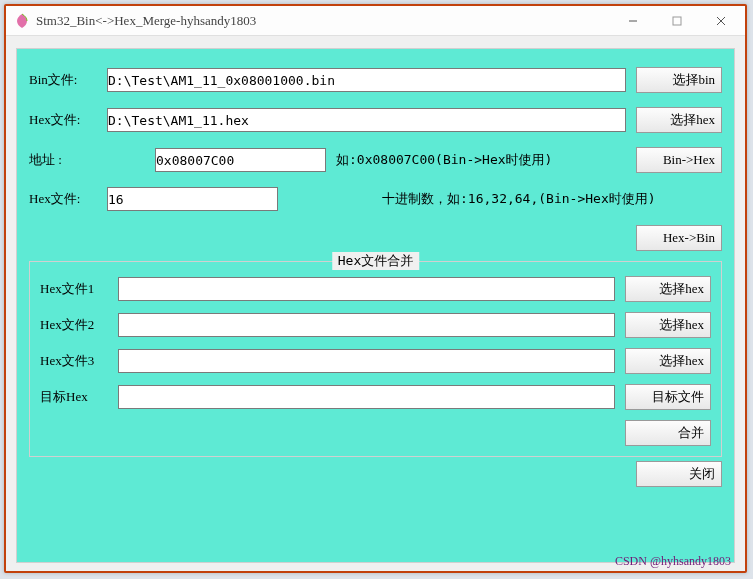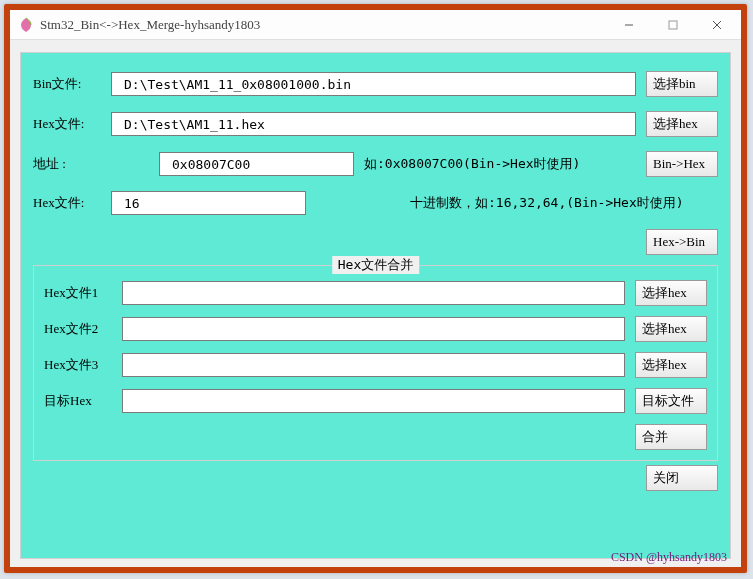--- a/index.html
+++ b/index.html
@@ -1,30 +1,30 @@
 <!DOCTYPE html>
 <html><head>
 <meta charset="utf-8">
 <style>
   * { box-sizing: border-box; font-family: "SimSun", "宋体", serif; font-size: 13px; }
   body { margin: 0; background: #dde3ea; padding: 4px; }
-  .window { width: 743px; height: 569px; background: #f0f0f0; border: 6px solid #c2410c; border-radius: 2px; box-shadow: 0 0 4px rgba(0,0,0,0.2); position: relative; }
+  .window { width: 743px; height: 569px; background: #f0f0f0; border: 2px solid #c2410c; border-radius: 2px; box-shadow: 0 0 4px rgba(0,0,0,0.2); position: relative; }
   .titlebar { height: 30px; display: flex; align-items: center; padding: 0 2px 0 8px; background: #fdfdfd; border-bottom: 1px solid #e0e0e0; }
   .titlebar .icon { width: 16px; height: 16px; margin-right: 6px; display:flex; align-items:center; justify-content:center; }
   .titlebar .title { flex: 1; color: #444; }
   .win-btns { display: flex; }
   .win-btn { width: 44px; height: 28px; display:flex; align-items:center; justify-content:center; color:#555; }
   .content { position: absolute; top: 42px; left: 10px; right: 10px; bottom: 8px; border: 1px solid #d0d0d0; background:#5eead4; padding: 18px 12px 10px 12px; }
   .row { display:flex; align-items:center; margin-bottom: 14px; }
   .lbl { width: 78px; }
-  .field { flex:1; height:24px; border:1px solid #7a7a7a; background:#fff; padding:2px 12px; font-family:"SimSun","宋体",monospace; }
+  .field { flex:1; height:24px; border:1px solid #7a7a7a; background:#fff; padding:2px 0; font-family:"SimSun","宋体",monospace; }
   .field.sm { flex:0 0 150px;margin-left:48px; }
   .field.xs { flex:0 0 50px; }
   .hint { margin-left: 10px; flex: 0 0 auto; font-family:"SimSun","宋体",monospace; }
-  .btn { width: 72px; height: 26px; border:1px solid #9a9a9a; background:linear-gradient(#fdfdfd,#e8e8e8); margin-left:10px; cursor:pointer; text-align:left; line-height:22px; }
+  .btn { width: 86px; height: 26px; border:1px solid #9a9a9a; background:linear-gradient(#fdfdfd,#e8e8e8); margin-left:10px; cursor:pointer; text-align:right; line-height:22px; }
   .right-btn { margin-left:auto; }
   .group { border:1px solid #d0d0d0; margin-top: 4px; padding: 14px 10px 10px 10px; position:relative; }
   .group-title { position:absolute; top:-10px; left:50%; transform:translateX(-50%); background:#f0f0f0; padding:0 6px; font-family:"SimSun","宋体",monospace; }
   .group .row { margin-bottom: 10px; }
   .group .lbl { width: 78px; }
   .group .field { flex:1; }
   .footer-btns { display:flex; flex-direction:column; align-items:flex-end; gap:8px; margin-top:4px; }
   .footer-btns .btn { margin-left:0; }
   .watermark { position:absolute; right:14px; bottom:2px; color:#701a75; font-size:12px; pointer-events:none; }
 </style>

